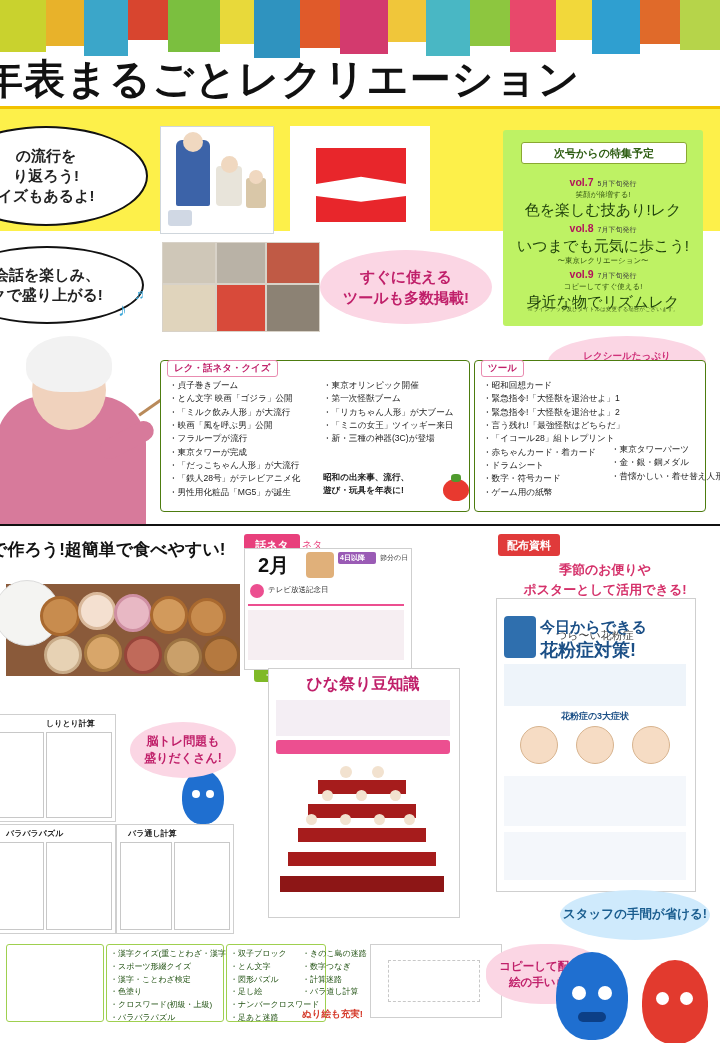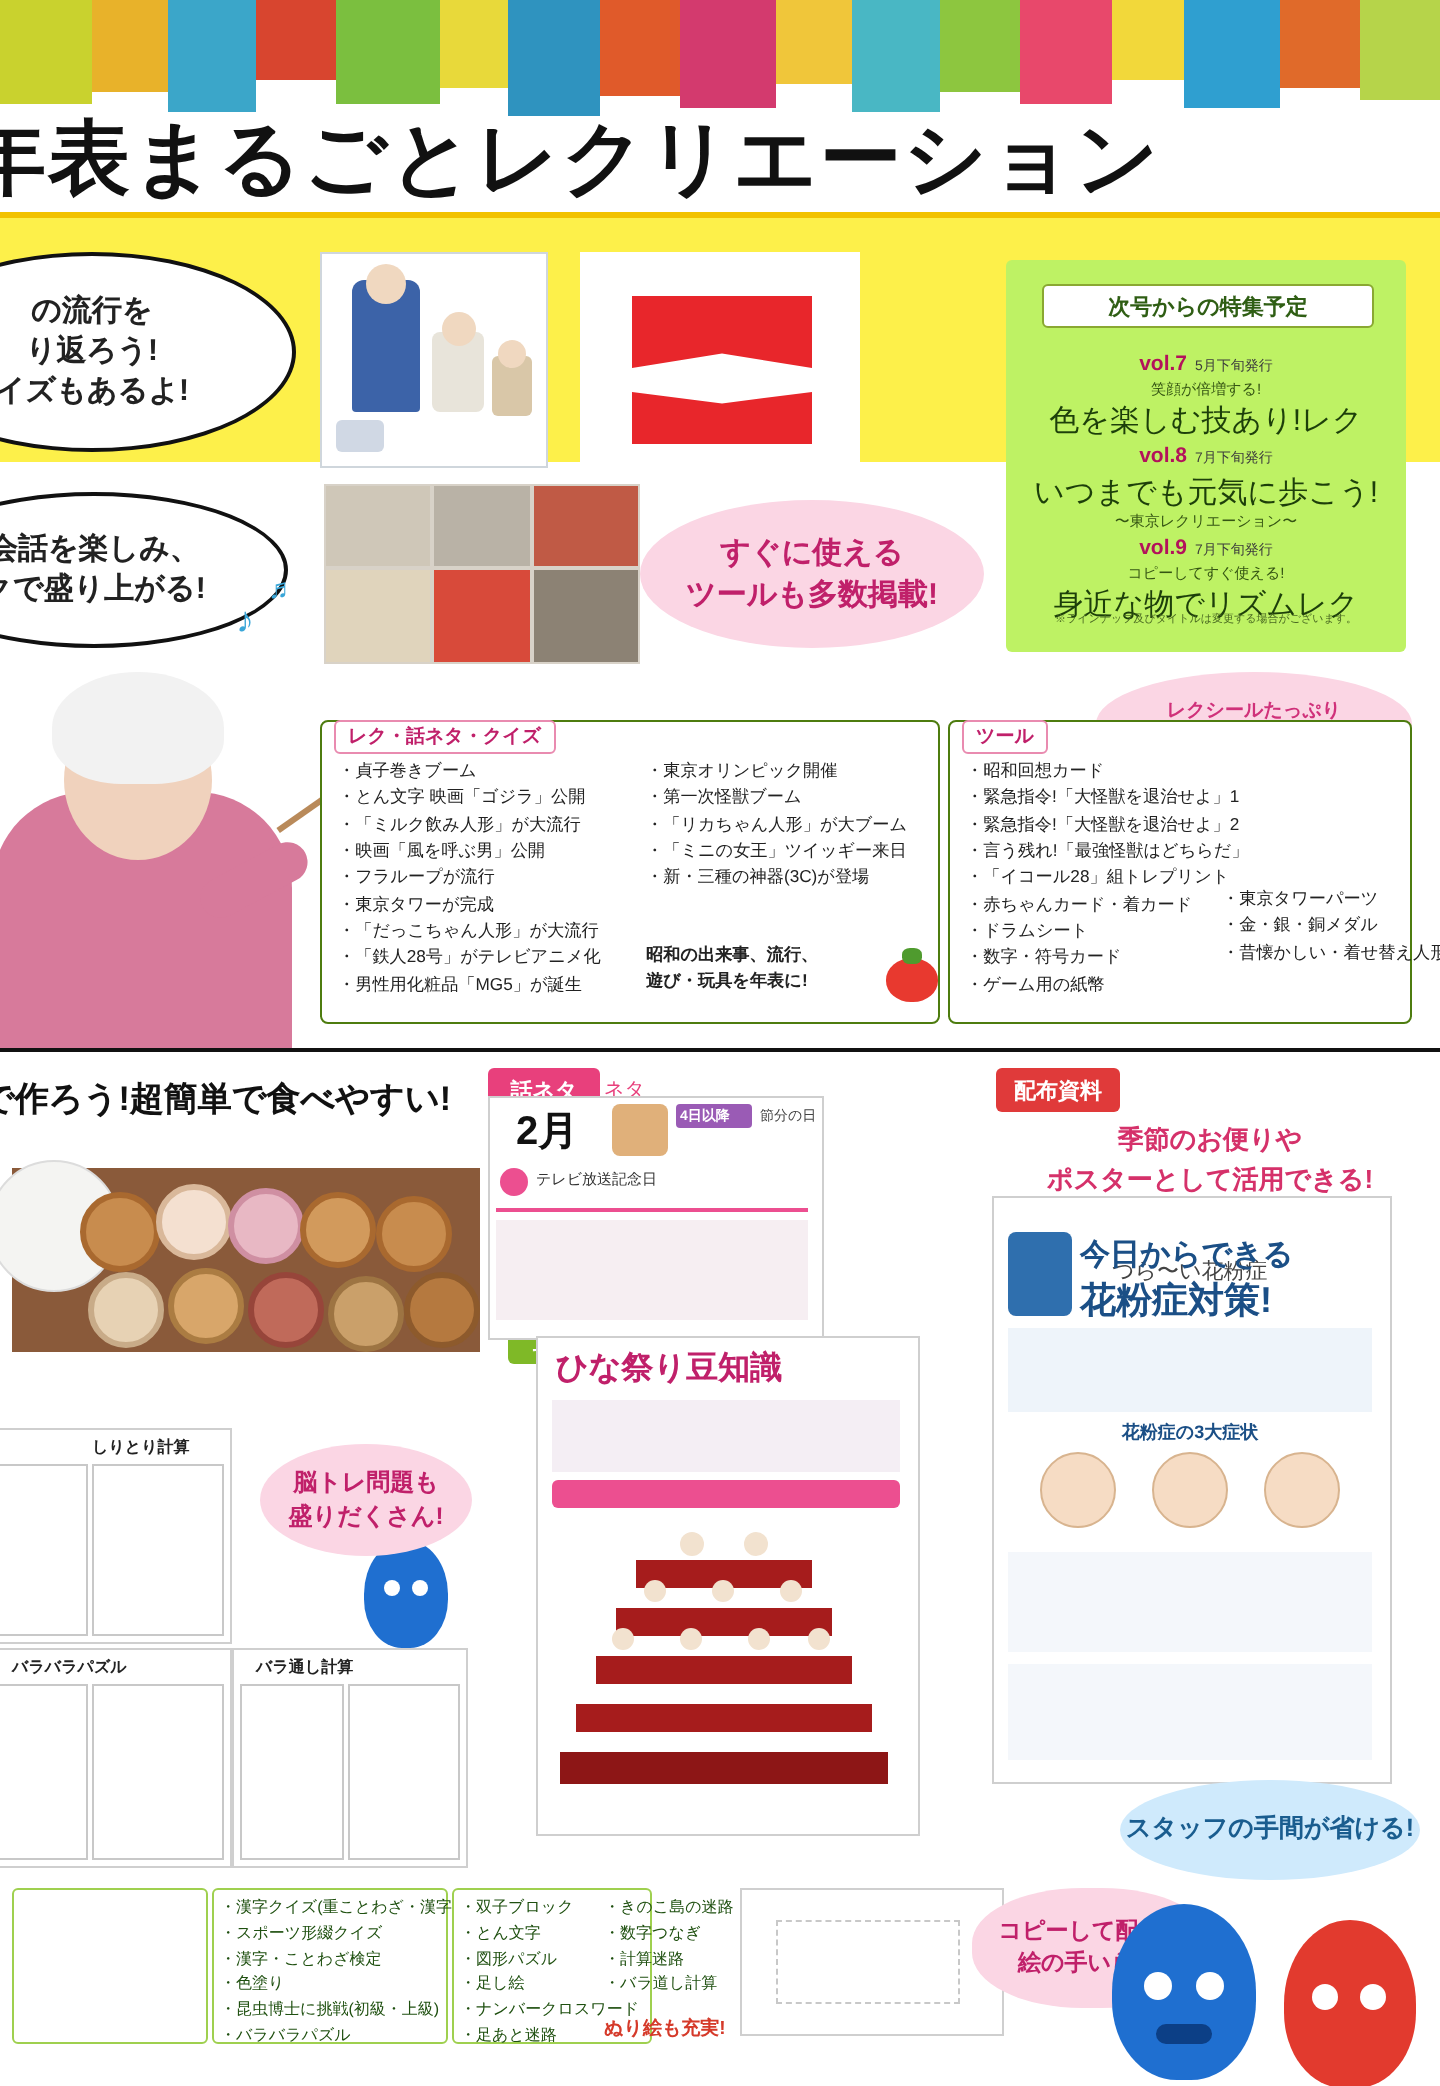--- a/index.html
+++ b/index.html
@@ -92,21 +92,21 @@
   .tab{
     position:absolute;border-radius:3px;color:#fff;font-size:11px;font-weight:bold;
     display:flex;align-items:center;justify-content:center;
   }
   .tab-pink{background:#e8407c;}
   .tab-green{background:#7fb927;}
   .tab-red{background:#e03a3a;}
 
   
   .sheet{position:absolute;background:#fff;border:1px solid #cfcfcf;}
-  .sheet-title{position:absolute;font-weight:bold;}
+  .sheet-title{position:absolute;font-weight:bold;text-align:center;}
 
   
   .idxbox{position:absolute;background:#fff;border:1px solid #9fd04f;border-radius:3px;}
   .idxcol{position:absolute;font-size:8px;line-height:1.6;color:#1f5010;}
   .idxcol li{list-style:none;white-space:nowrap;}
   .idxcol ul{margin:0;padding:0;}
 
   .footnote{position:absolute;font-size:9.5px;font-weight:bold;color:#d53a2a;}
 
   
@@ -426,21 +426,21 @@
 
   <div class="idxbox" style="left:6px;top:944px;width:96px;height:76px;"></div>
 
   <div class="idxbox" style="left:106px;top:944px;width:116px;height:76px;"></div>
   <div class="idxcol" style="left:110px;top:948px;width:112px;">
     <ul>
       <li>・漢字クイズ(重ことわざ・漢字)</li>
       <li>・スポーツ形綴クイズ</li>
       <li>・漢字・ことわざ検定</li>
       <li>・色塗り</li>
-      <li>・昆虫博士に挑戦(初級・上級)</li>
+      <li>・クロスワード(初級・上級)</li>
       <li>・バラバラパズル</li>
     </ul>
   </div>
 
   <div class="idxbox" style="left:226px;top:944px;width:98px;height:76px;"></div>
   <div class="idxcol" style="left:230px;top:948px;width:94px;">
     <ul>
       <li>・双子ブロック</li>
       <li>・とん文字</li>
       <li>・図形パズル</li>

